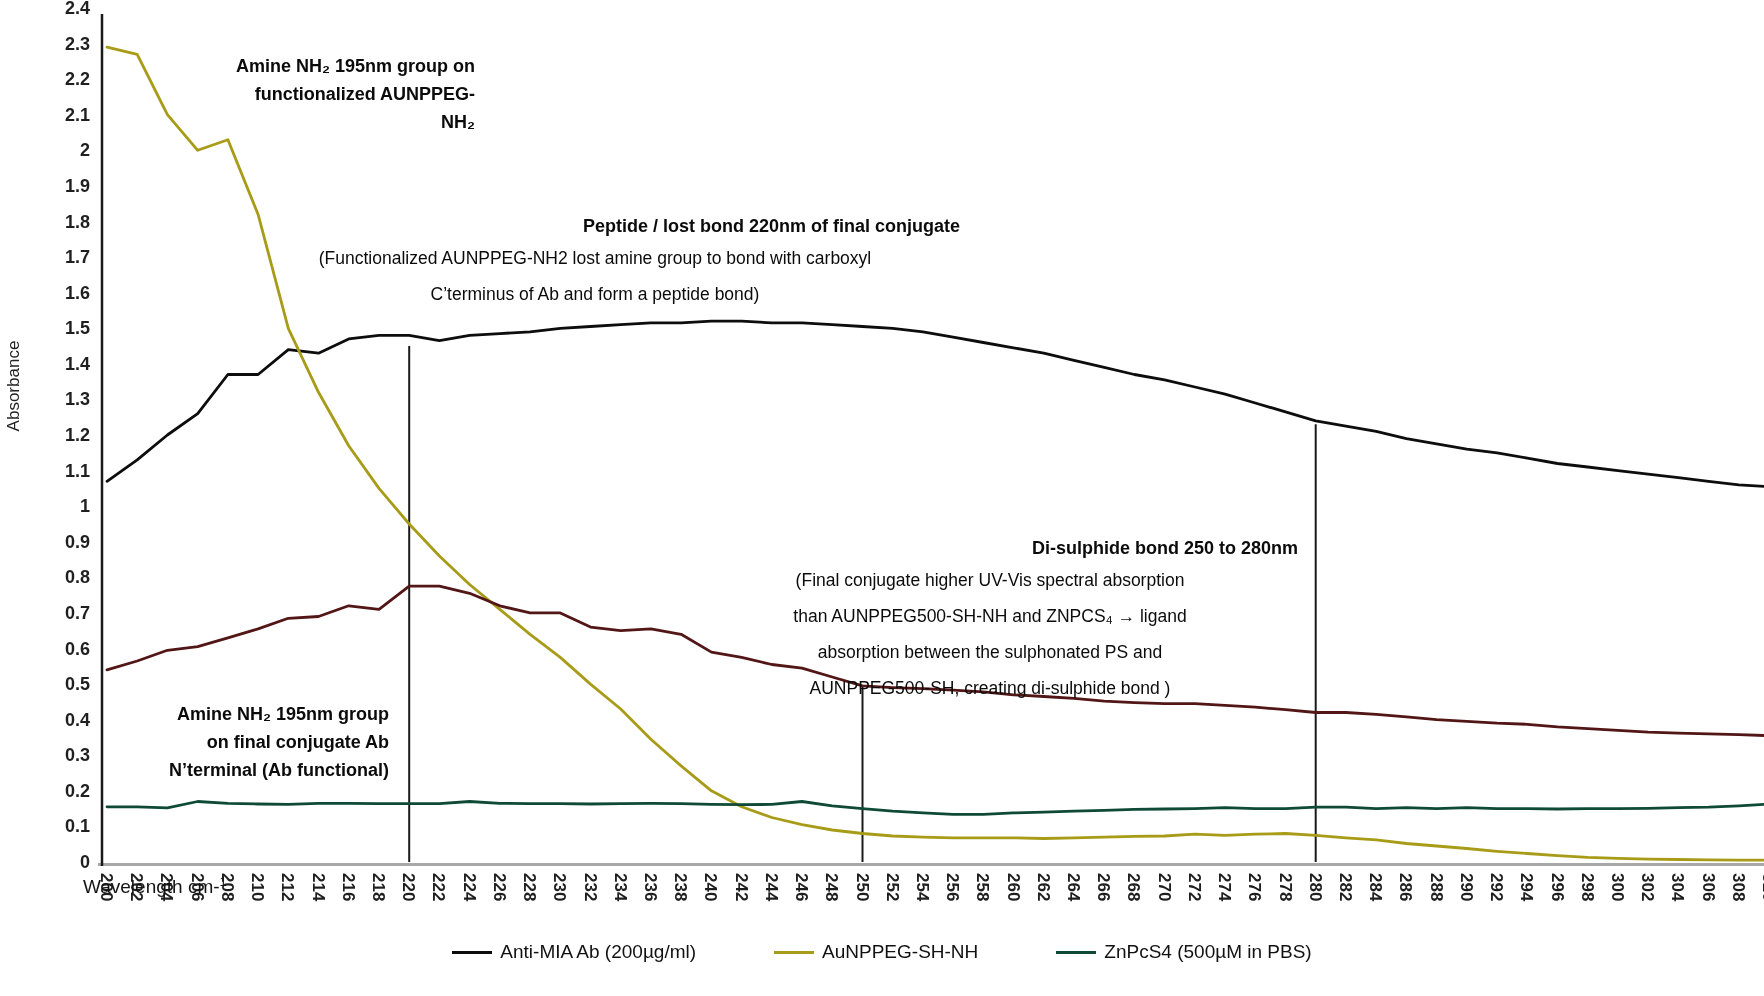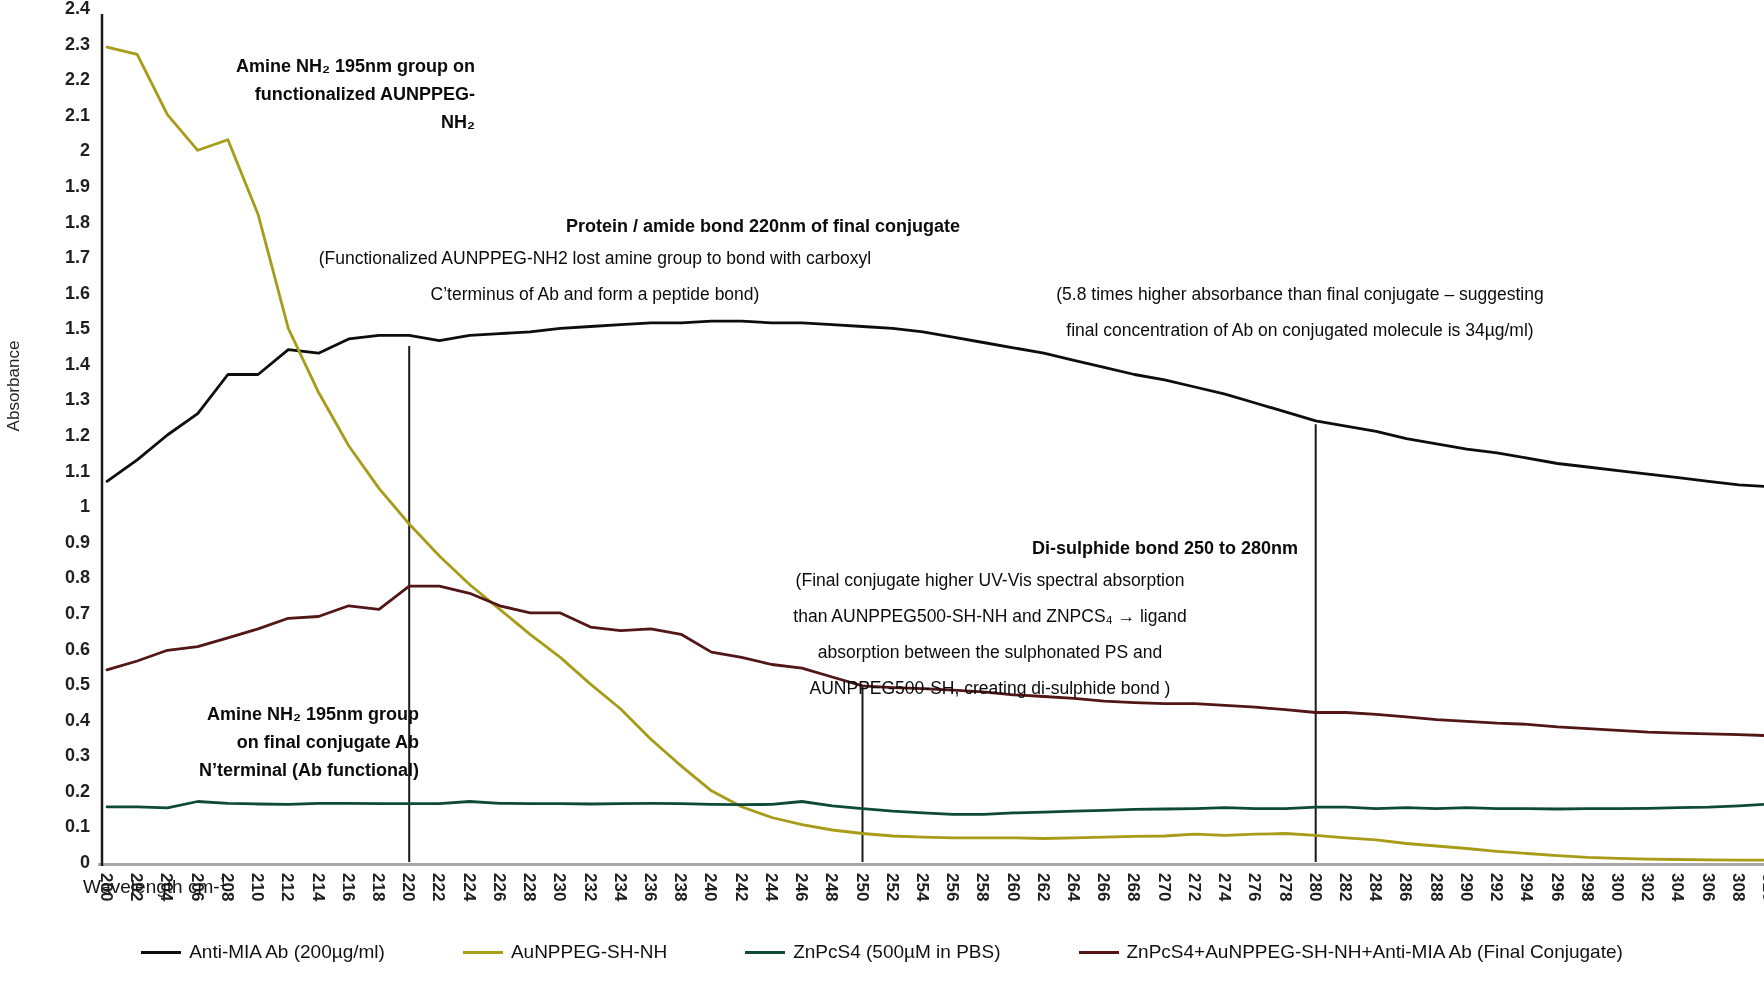--- a/index.html
+++ b/index.html
@@ -123,57 +123,51 @@
 
   <div id="x-axis-title"><span>Wavelength cm-</span><sup>1</sup></div>
 
   <div class="ann" style="left:125px;top:52px;width:350px;">
     <div class="t">Amine NH₂ 195nm group on
 functionalized AUNPPEG-
 NH₂</div>
   </div>
 
   <div class="ann" style="left:230px;top:212px;width:730px;">
-    <div class="t">Protein / amide  bond 220nm of final conjugate</div>
+    <div class="t">Peptide / lost  bond 220nm of final conjugate</div>
     <div class="b">(Functionalized AUNPPEG-NH2 lost amine group to bond with carboxyl
 C’terminus of Ab and form a peptide bond)</div>
   </div>
 
   <div class="ann" style="left:975px;top:276px;width:650px;">
-    <div class="b">(5.8 times higher absorbance than final conjugate – suggesting
-final concentration of Ab on conjugated molecule is 34µg/ml)</div>
   </div>
 
 
   <div class="ann" style="left:682px;top:534px;width:616px;">
     <div class="t">Di-sulphide bond 250 to 280nm</div>
     <div class="b">(Final conjugate higher UV-Vis spectral absorption
 than AUNPPEG500-SH-NH and ZNPCS₄ → ligand
 absorption between the sulphonated PS and
 AUNPPEG500-SH, creating di-sulphide bond )</div>
   </div>
 
-  <div class="ann" style="left:79px;top:700px;width:340px;">
+  <div class="ann" style="left:49px;top:700px;width:340px;">
     <div class="t">Amine NH₂ 195nm group
 on final conjugate Ab
 N’terminal (Ab functional)</div>
   </div>
 
   <div id="legend">
       <div class="legend-item">
         <span class="legend-swatch" style="border-top-color: rgb(13, 13, 13);"></span>
         <span>Anti-MIA Ab (200µg/ml)</span>
       </div>
       <div class="legend-item">
         <span class="legend-swatch" style="border-top-color: rgb(168, 155, 24);"></span>
         <span>AuNPPEG-SH-NH</span>
       </div>
       <div class="legend-item">
         <span class="legend-swatch" style="border-top-color: rgb(15, 74, 54);"></span>
         <span>ZnPcS4 (500µM in PBS)</span>
       </div>
-      <div class="legend-item">
-        <span class="legend-swatch" style="border-top-color: rgb(82, 22, 22);"></span>
-        <span>ZnPcS4+AuNPPEG-SH-NH+Anti-MIA Ab (Final Conjugate)</span>
-      </div>
     </div>
 
 </div>
 
 </body></html>

